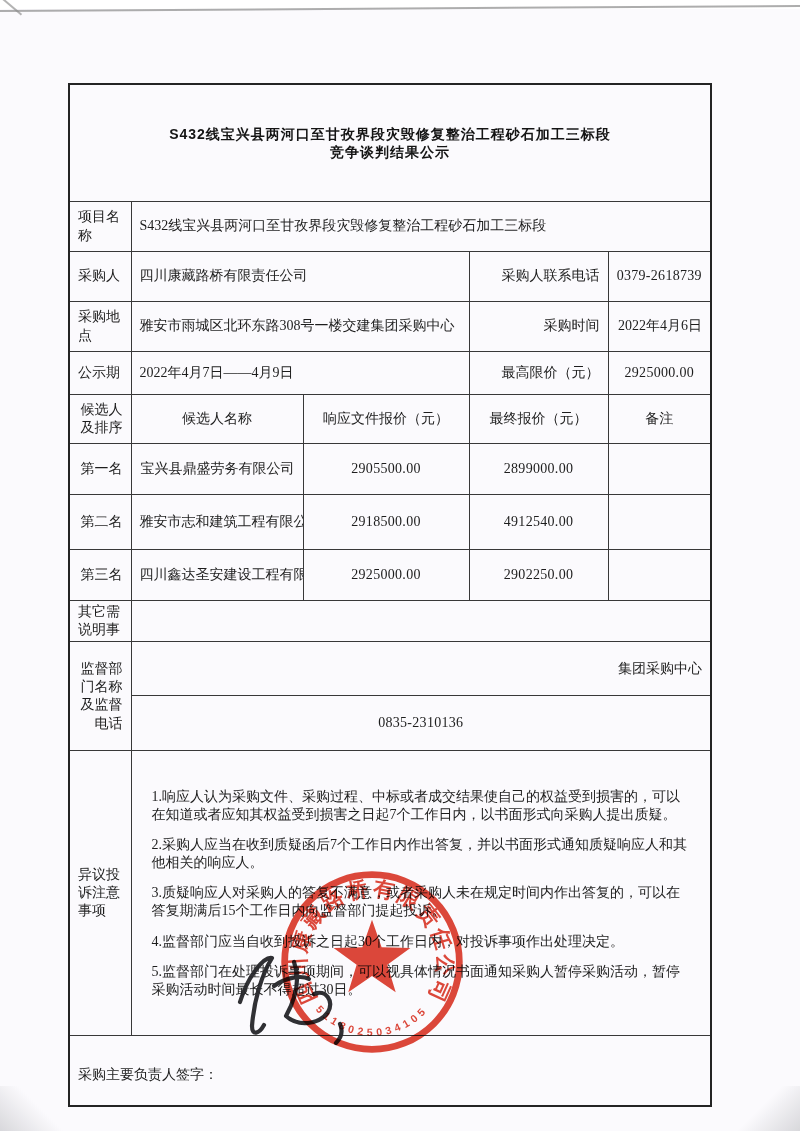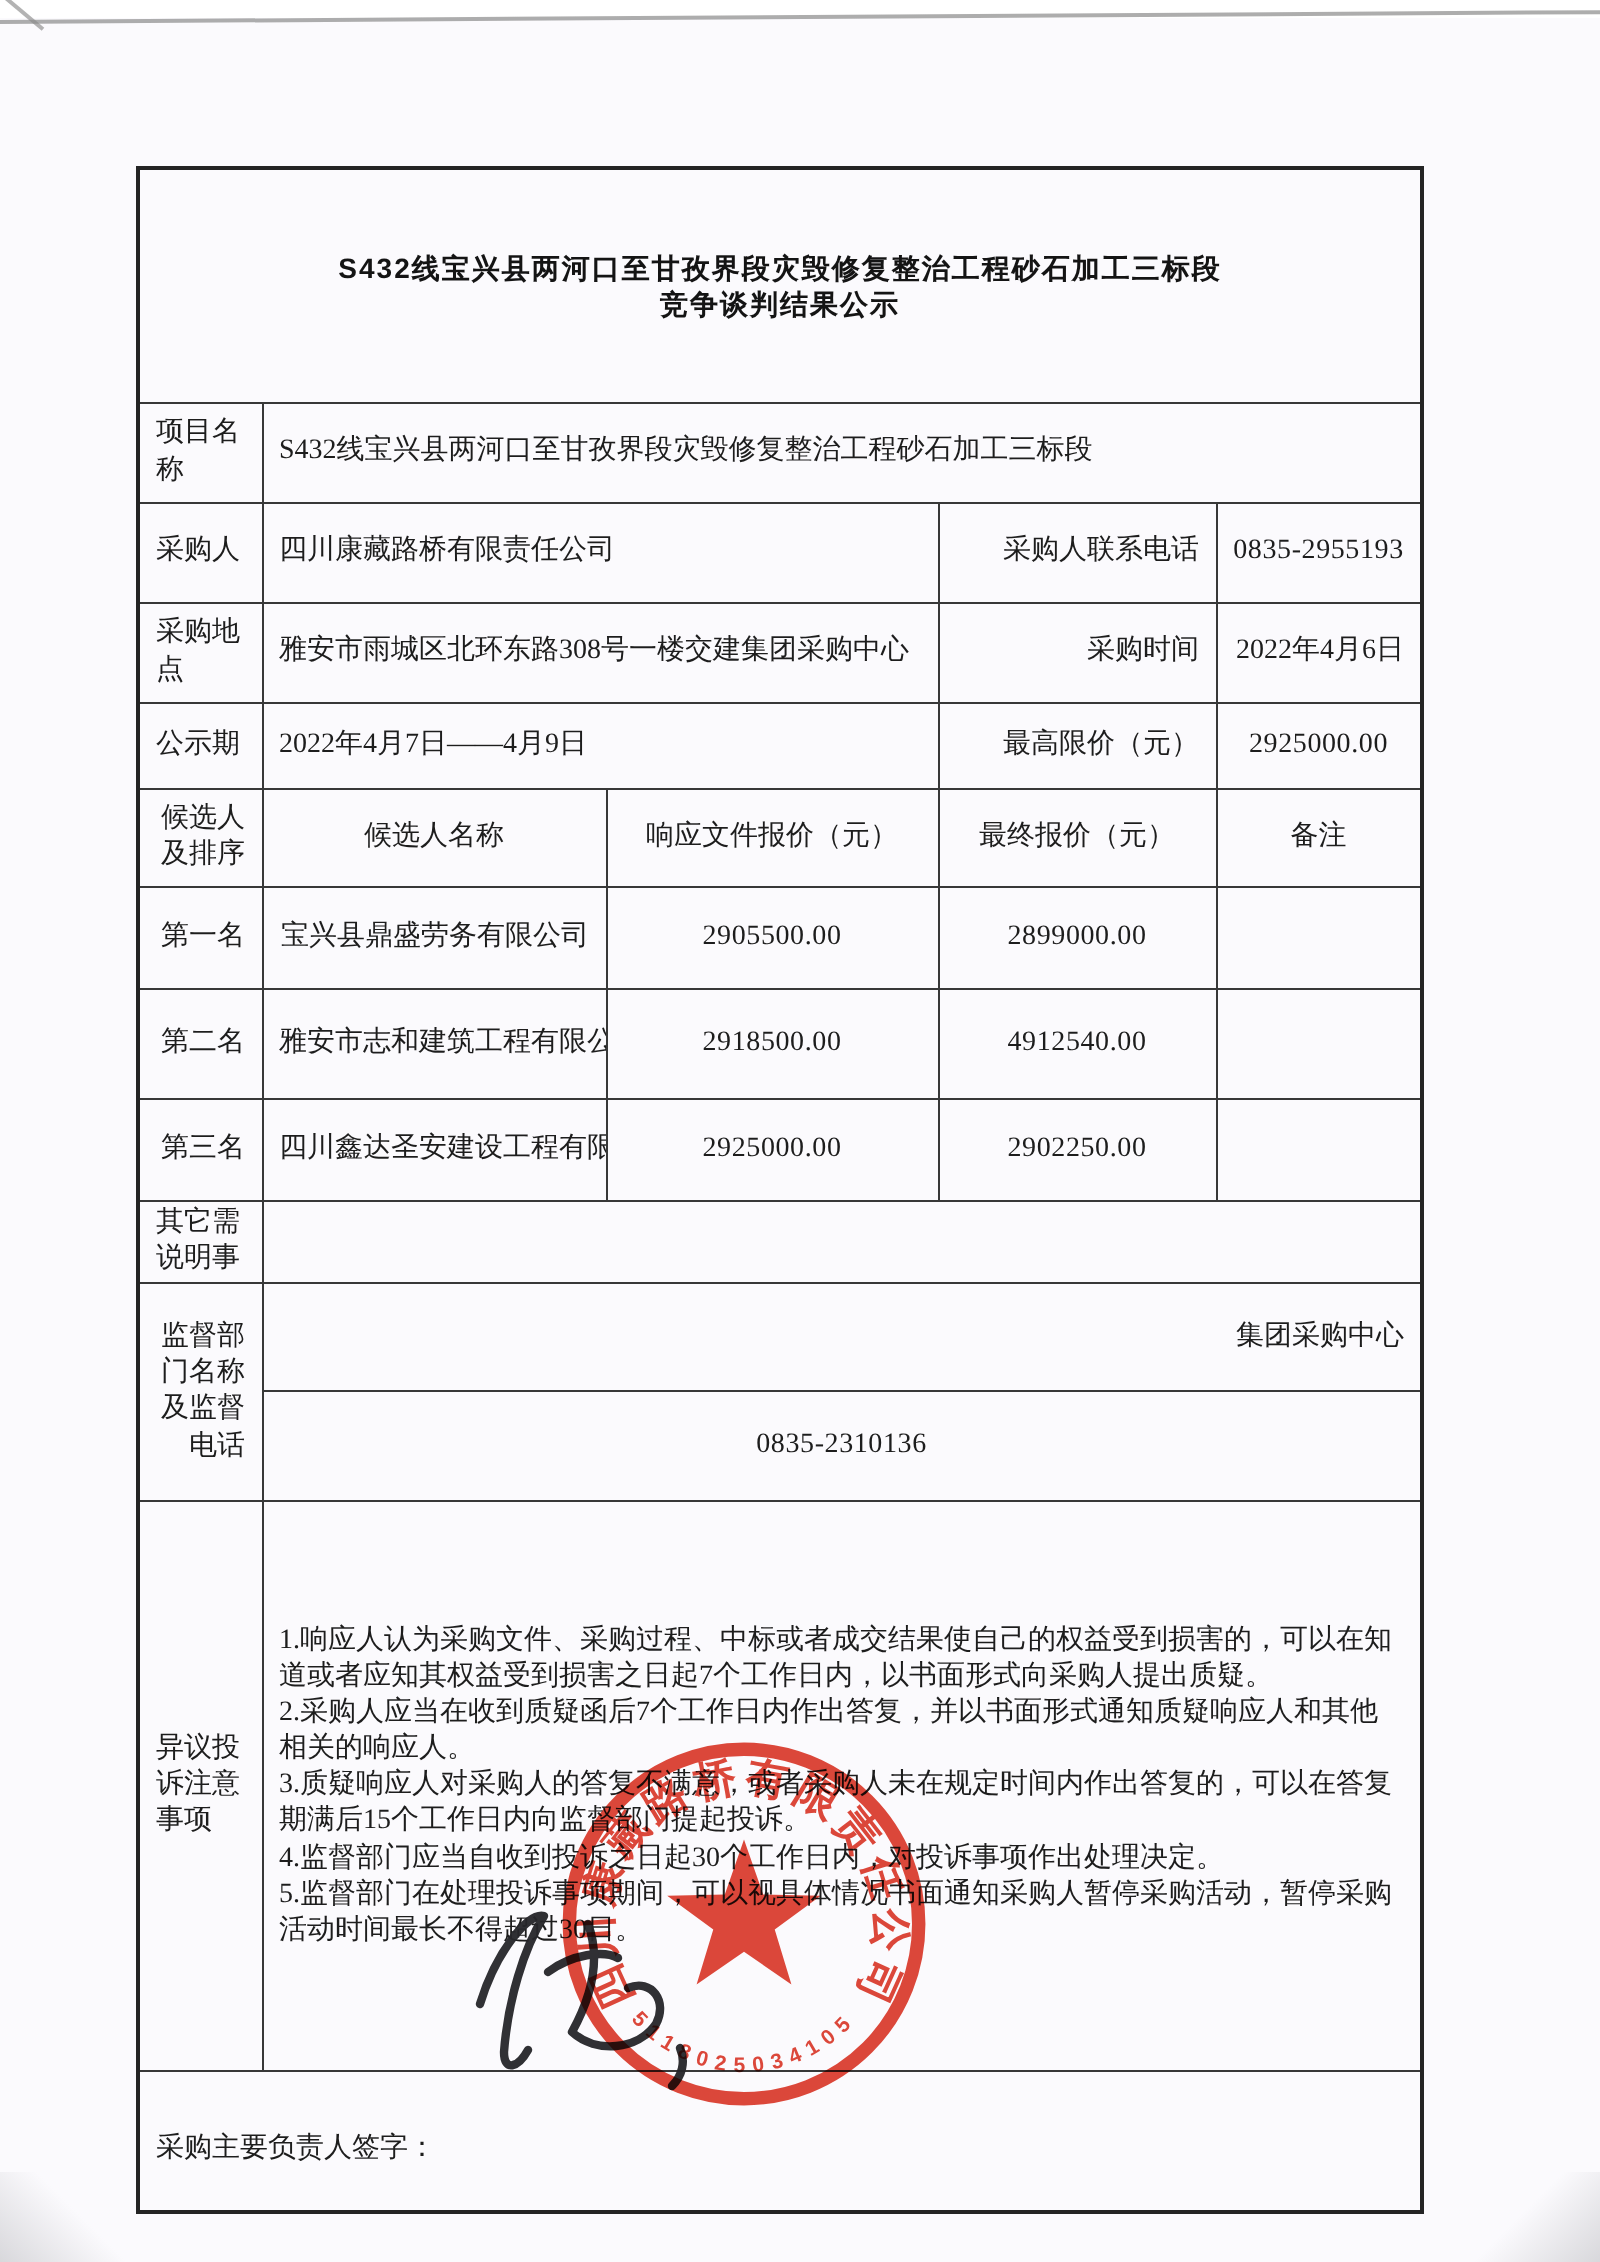--- a/index.html
+++ b/index.html
@@ -56,21 +56,21 @@
     font-weight:700; font-size:22px; line-height:1.55;
     letter-spacing:1px; color:#141414;
   }
   .label-cell { font-size:13.5px; line-height:1.25; padding:2px 7px; }
   .center { text-align:right; }
   .value-left { text-align:left; }
   .name-cell { font-size:12px; text-align:right; padding:2px 1px; white-space:nowrap; }
   .num-cell { text-align:center; font-size:13.5px; letter-spacing:0.3px; }
   .head-cell { text-align:center; font-size:14px; }
   .notes-cell { font-size:13.6px; line-height:1.62; padding:6px 9px; vertical-align:middle; }
-  .note-line { margin:0; }
+  .note-line { margin:12px; }
   .sig-cell { font-size:15px; padding-left:7px; vertical-align:middle; }
   .sig-label { position:relative; top:4px; }
   .signature-svg { position:absolute; left:222px; top:942px; width:150px; height:105px; }
   .seal-svg {
     position:absolute; left:276px; top:866px; width:192px; height:192px;
     mix-blend-mode:multiply; opacity:.93;
   }
   .seal-text { font-family:"Liberation Sans", sans-serif; font-weight:700; }
 </style>
 </head>
@@ -103,21 +103,21 @@
 
         <tr>
           <td style="height:45px" class="label-cell">项目名称</td>
           <td colspan="4" class="value-left">S432线宝兴县两河口至甘孜界段灾毁修复整治工程砂石加工三标段</td>
         </tr>
 
         <tr>
           <td style="height:45px" class="label-cell">采购人</td>
           <td colspan="2" class="value-left">四川康藏路桥有限责任公司</td>
           <td class="center">采购人联系电话</td>
-          <td class="num-cell">0835-2955193</td>
+          <td class="num-cell">0379-2618739</td>
         </tr>
 
         <tr>
           <td style="height:45px" class="label-cell">采购地点</td>
           <td colspan="2" class="value-left">雅安市雨城区北环东路308号一楼交建集团采购中心</td>
           <td class="center">采购时间</td>
           <td class="center">2022年4月6日</td>
         </tr>
 
         <tr>

